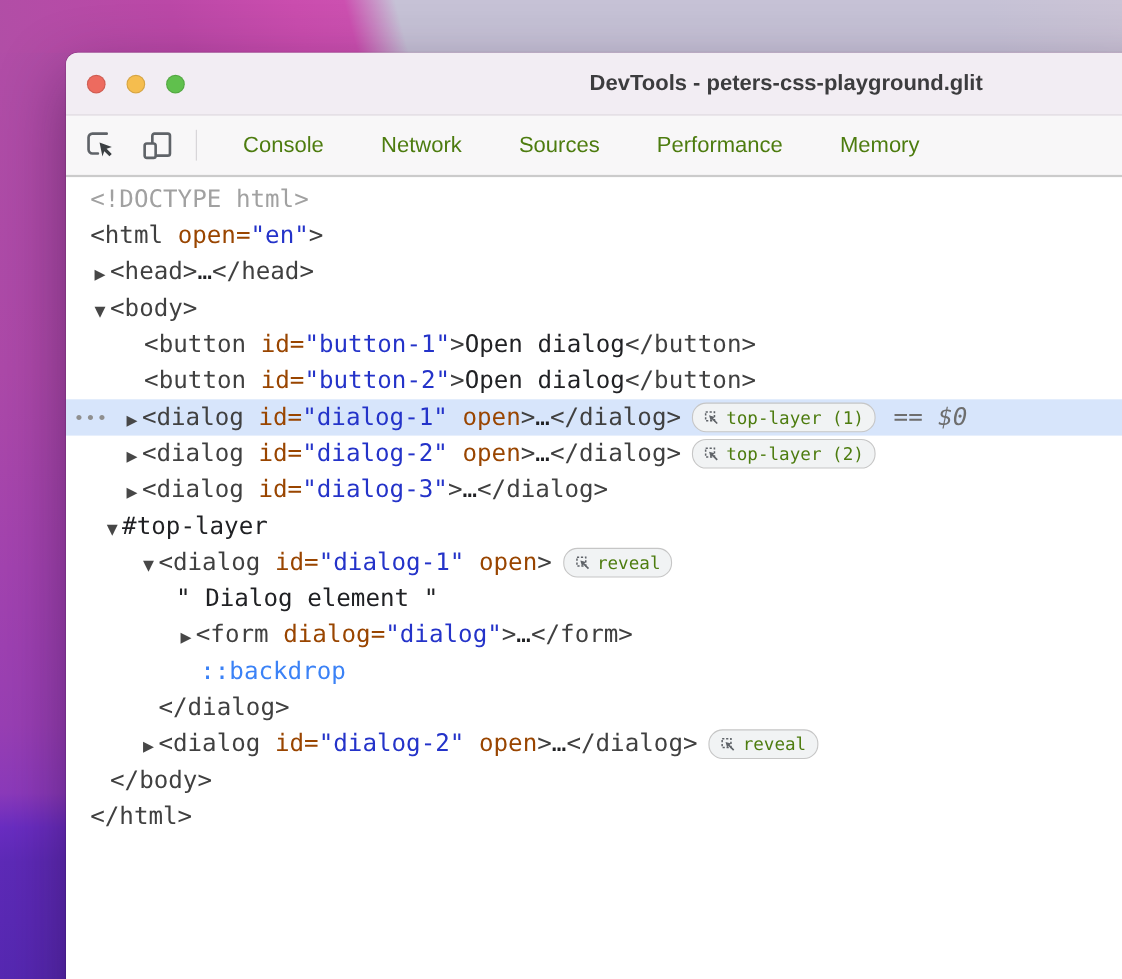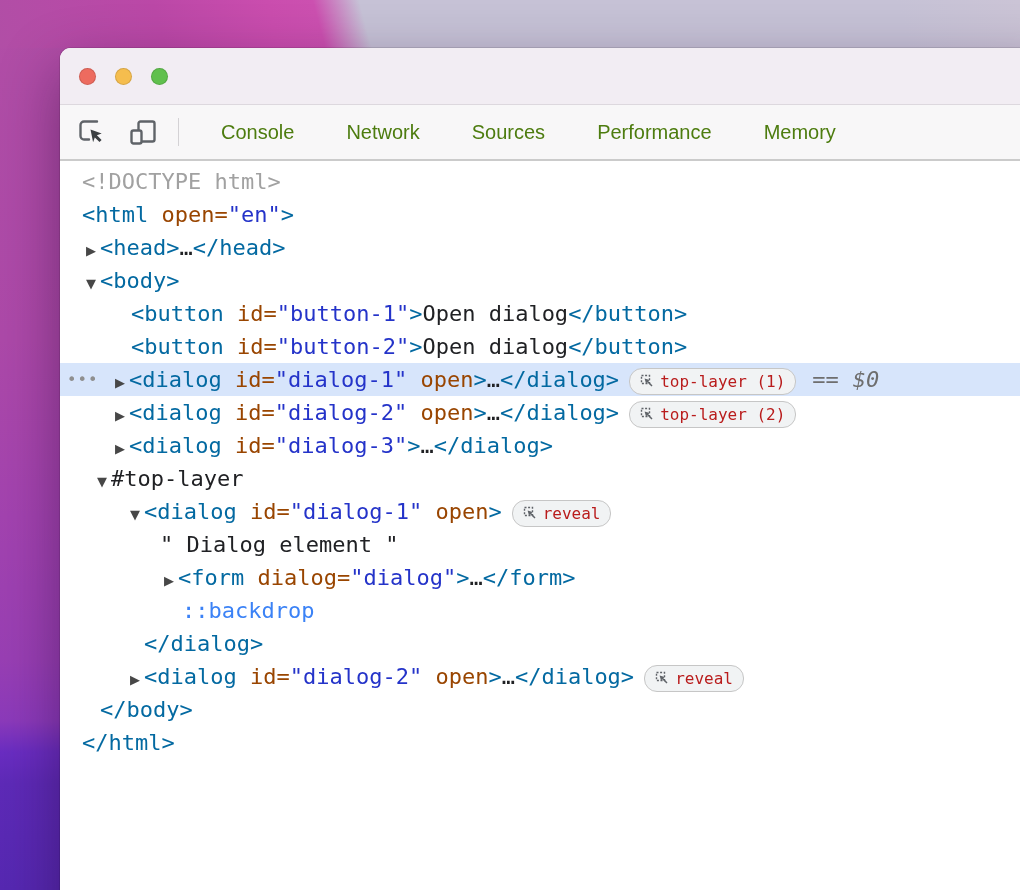--- a/index.html
+++ b/index.html
@@ -33,41 +33,42 @@
   .tab.active{color:#1f1f1f;}
   .tab.active::after{content:"";position:absolute;left:16px;right:16px;bottom:-2px;height:4px;background:#2f6cd8;}
   
   .tree{padding-top:4px;font-family:"DejaVu Sans Mono",monospace;font-size:22px;color:#202124;}
   .row{height:33px;line-height:33px;white-space:nowrap;position:relative;}
   .row.selected{background:#d7e5fb;}
   .arrow{display:inline-block;width:14px;font-size:13px;color:#474747;
     font-family:"DejaVu Sans",sans-serif;}
   .dots{position:absolute;left:7px;top:0;color:#8f8f8f;font-size:16px;letter-spacing:1px;
     font-family:"DejaVu Sans",sans-serif;}
-  .tk-gray{color:#a1a1a1}.tk-tag{color:#0369a1}.tk-attr{color:#994500}
+  .tk-gray{color:#a1a1a1}.tk-tag{color:#404040}.tk-attr{color:#994500}
   .tk-val{color:#2433c9}.tk-text{color:#202124}.tk-pseudo{color:#3b82f6}
   .badge{display:inline-flex;align-items:center;gap:6px;background:#f1f3f4;
     border:1px solid #c6c6c6;border-radius:13px;padding:0 10px;height:25px;
-    font-size:16px;color:#b91c1c;margin-left:10px;vertical-align:middle;line-height:normal;}
+    font-size:16px;color:#4d7c0f;margin-left:10px;vertical-align:middle;line-height:normal;}
   .suffix-eq{color:#6e6e6e;margin-left:16px;}
   .suffix-ref{color:#6e6e6e;font-style:italic;margin-left:14px;}
 </style>
 </head>
 <body>
 
 <div class="bg-left"></div>
 <div class="bg-top"></div>
 
 <div class="window">
   <div class="titlebar">
     <div class="lights">
       <span class="light" style="background:#ed6b5f"></span>
       <span class="light" style="background:#f5bd4e"></span>
       <span class="light" style="background:#60c04d"></span>
     </div>
+    <div class="title">DevTools - peters-css-playground.glit</div>
   </div>
 
   <div class="toolbar">
     <div class="tool-btn inspect">
       <svg width="28" height="28" viewBox="0 0 28 28" fill="none">
         <path d="M20 3.5 H7 a3.5 3.5 0 0 0 -3.5 3.5 v11 a3.5 3.5 0 0 0 3.5 3.5 h5" stroke="#5f6368" stroke-width="2.4" stroke-linecap="round"></path>
         <path d="M13.5 11.5 l11.2 4.1 -4.8 1.7 4.7 4.7 -2.1 2.1 -4.7 -4.7 -1.7 4.8 z" fill="#3c4043"></path>
       </svg>
     </div>
     <div class="tool-btn device">

